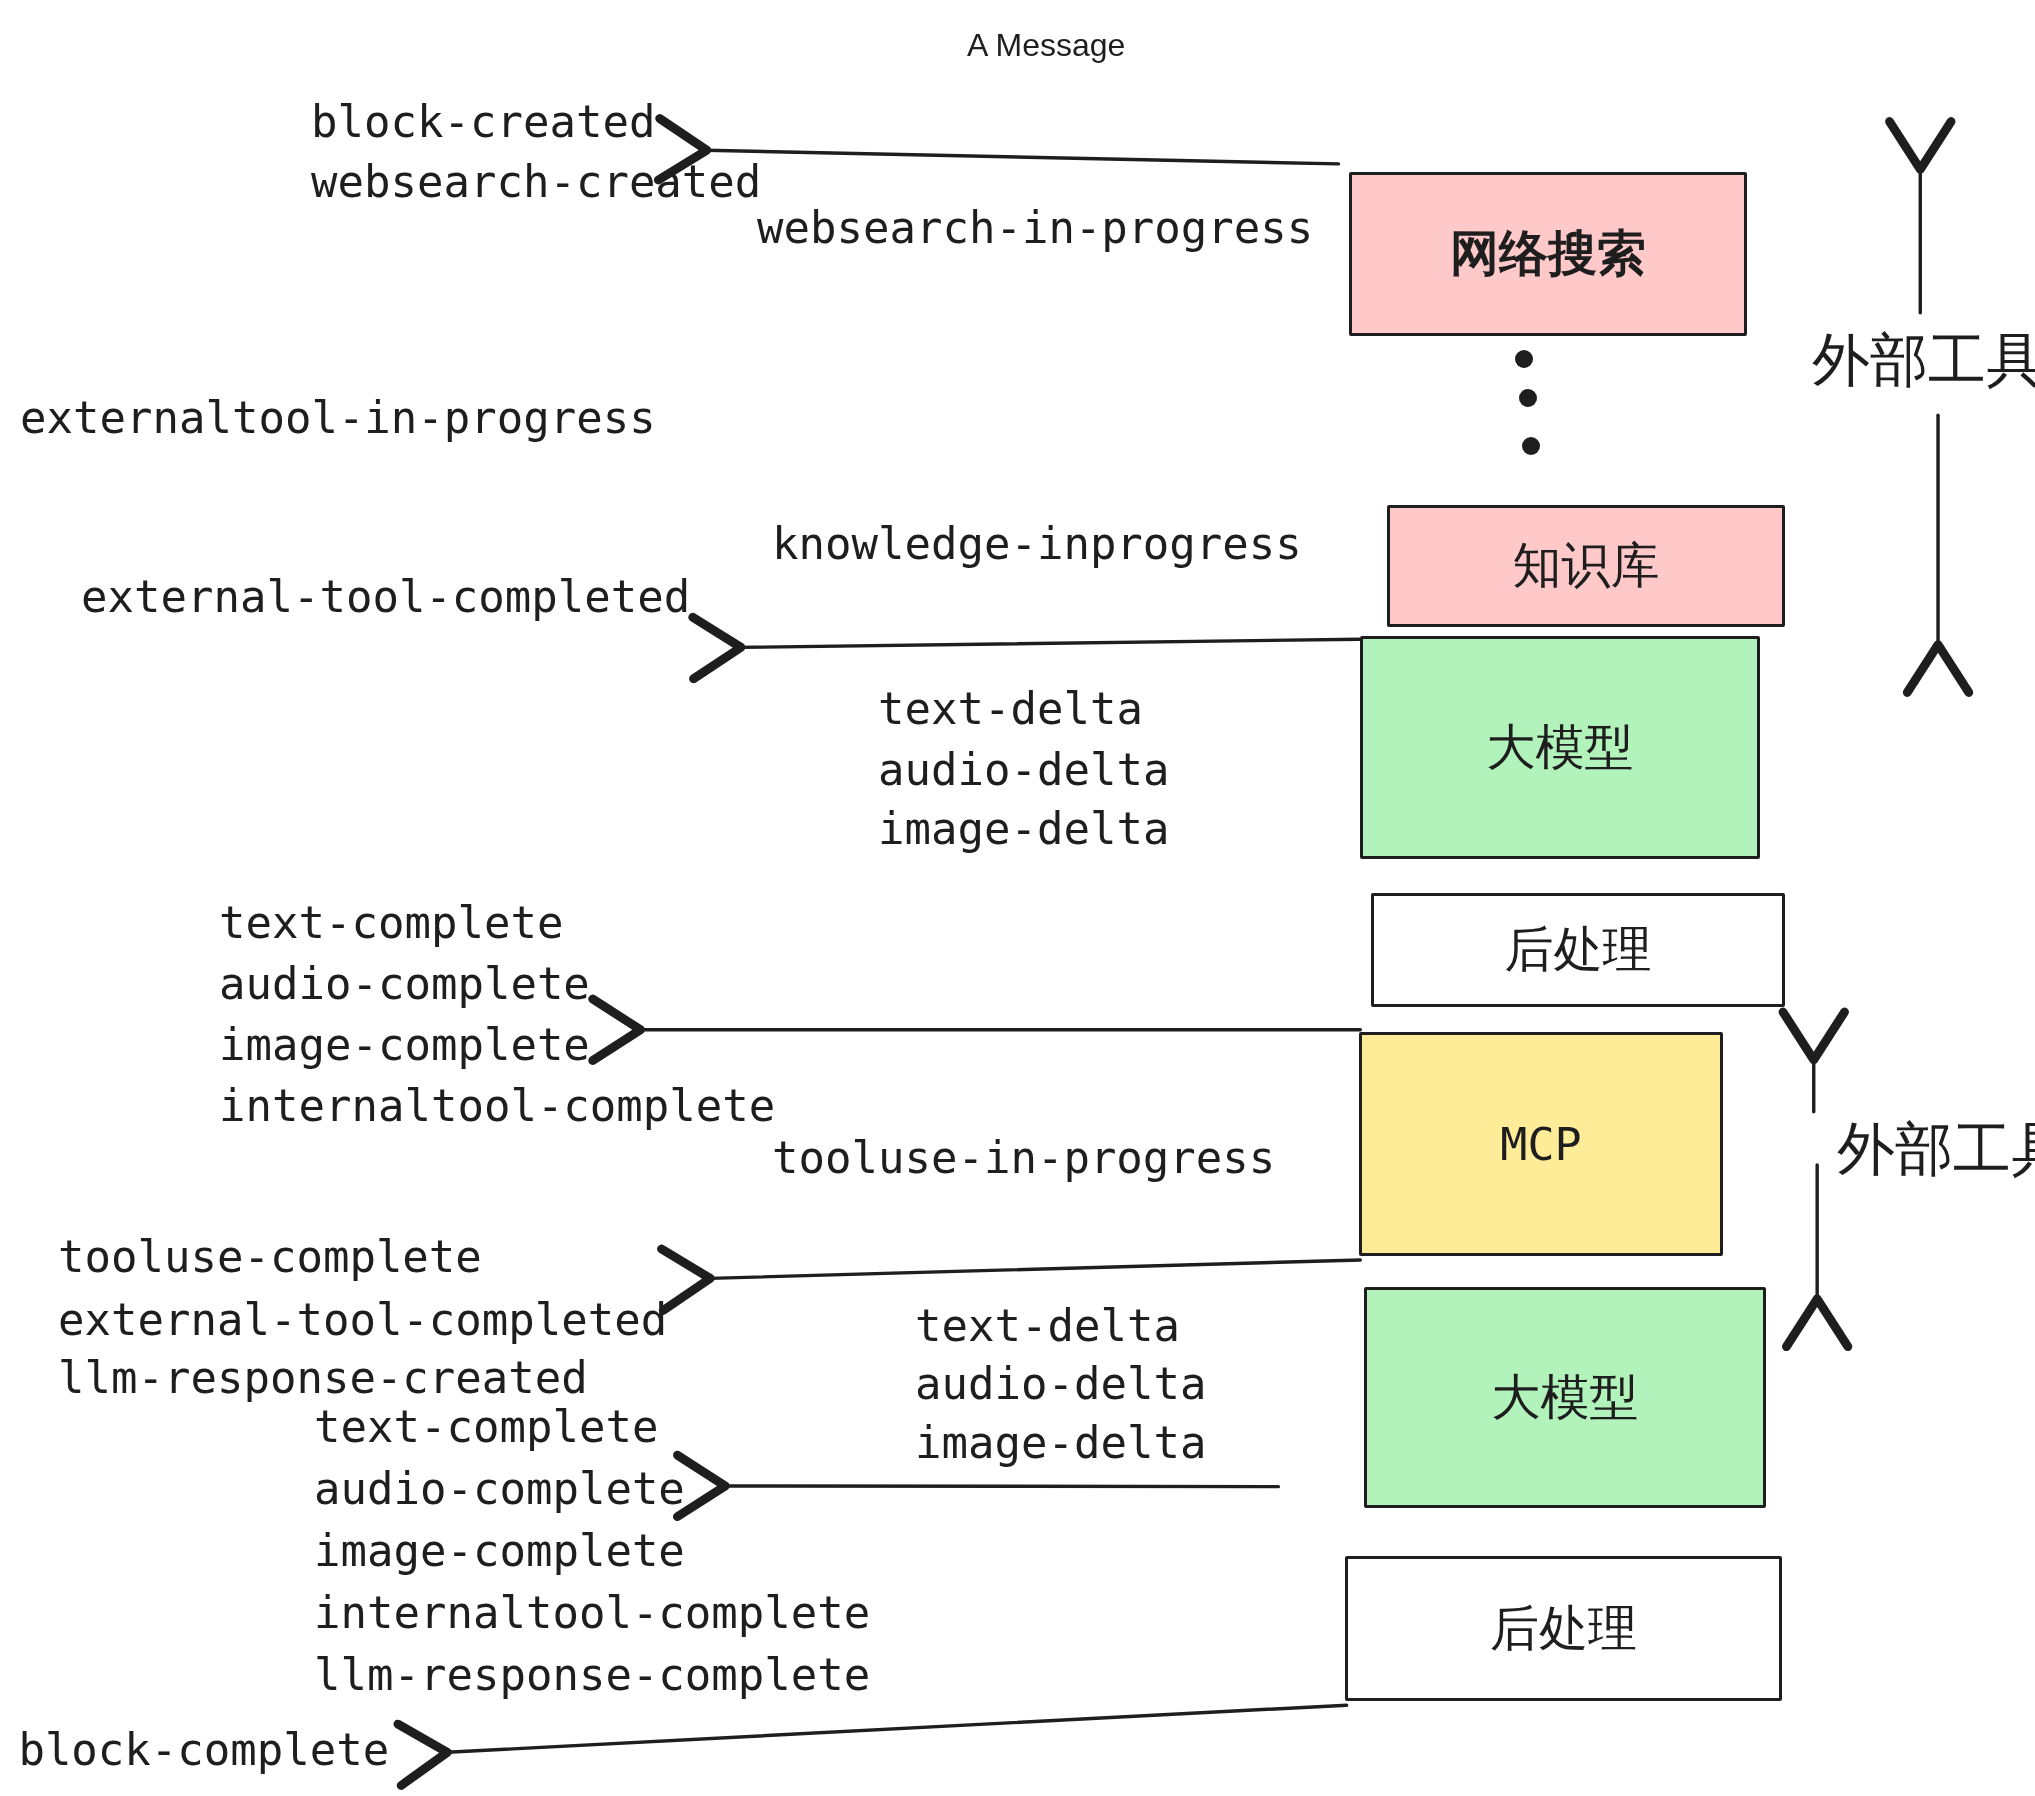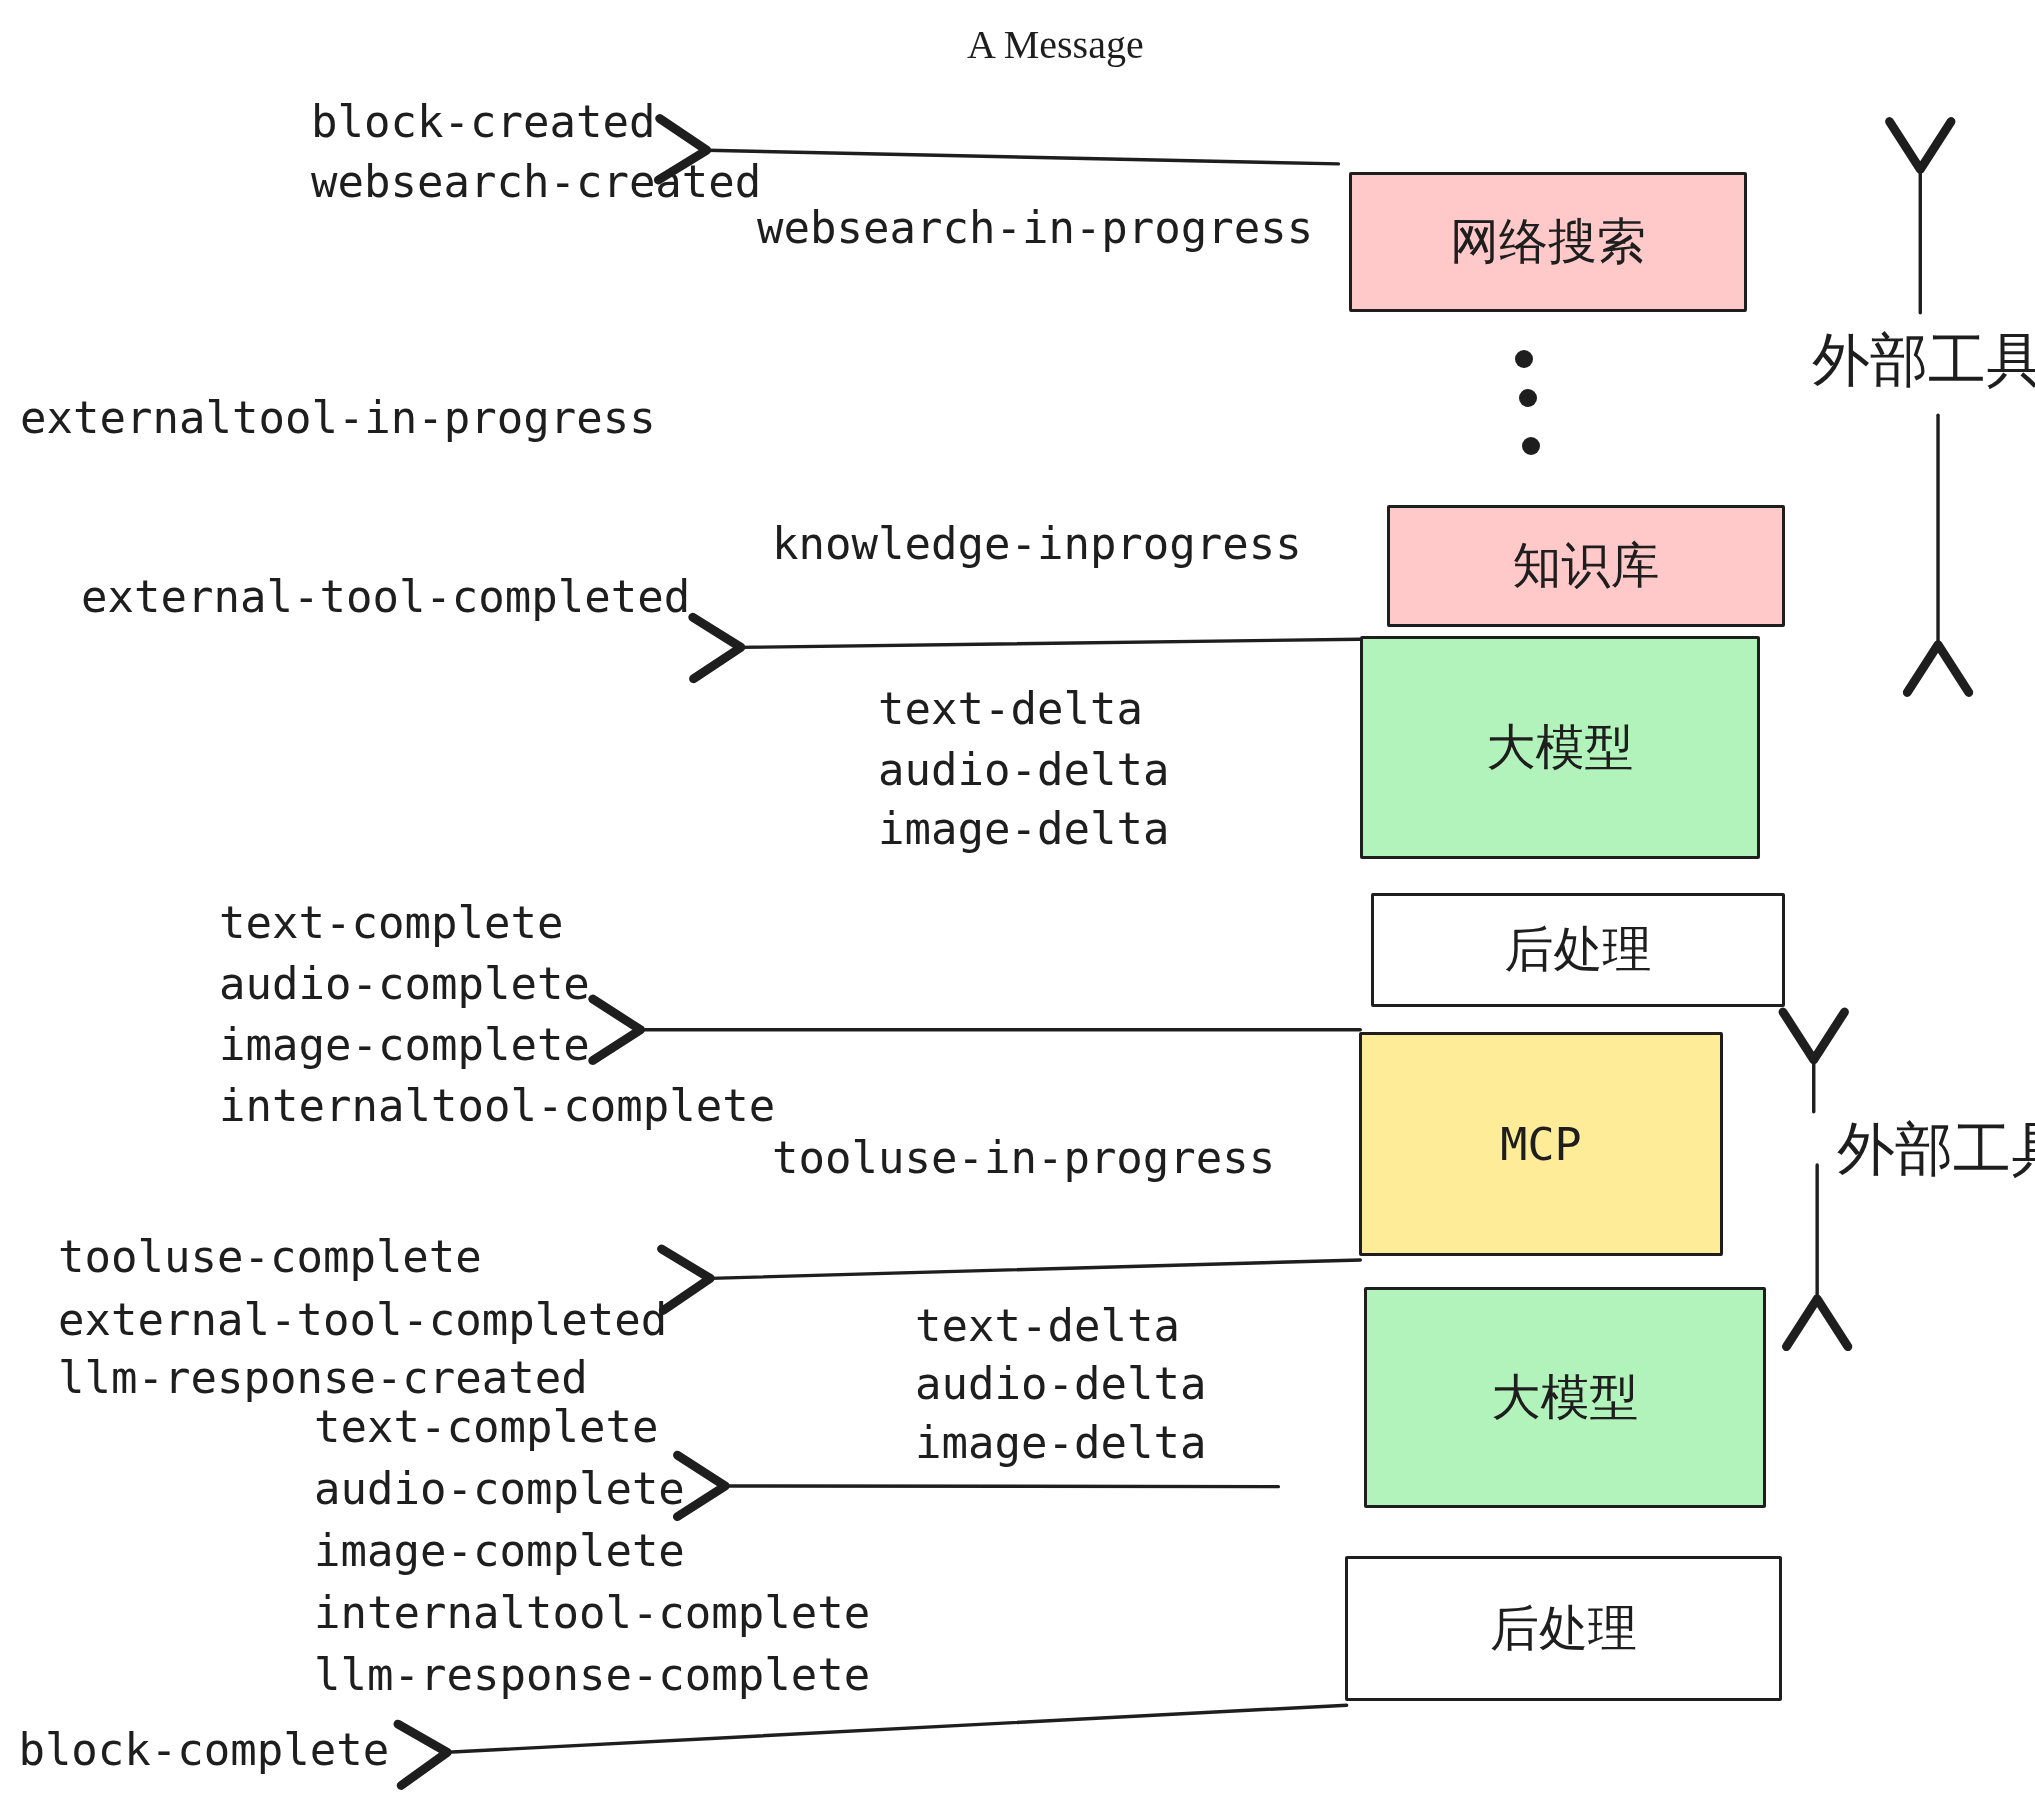--- a/index.html
+++ b/index.html
@@ -1,21 +1,21 @@
 <!DOCTYPE html>
 <html style="font-size:11px"><head>
 <meta charset="utf-8">
 <style>
   html,body{margin:0;padding:0;background:#ffffff;}
   #canvas{position:relative;width:2035px;height:1796px;background:#ffffff;overflow:hidden;
           font-family:"DejaVu Sans Mono", monospace;color:#1e1e1e;}
   .evt{position:absolute;font-size:44px;line-height:52px;white-space:nowrap;
        font-family:"DejaVu Sans Mono", monospace;color:#1e1e1e;}
-  .title{position:absolute;font-size:40px;line-height:52px;white-space:nowrap;
-       font-family:Liberation Serif, serif;color:#1e1e1e;}
+  .title{position:absolute;font-size:32px;line-height:52px;white-space:nowrap;
+       font-family:Liberation Sans, sans-serif;color:#1e1e1e;}
   .box{position:absolute;border:3.4px solid #1e1e1e;border-radius:2px;
        display:flex;align-items:center;justify-content:center;box-sizing:border-box;}
   .box .lbl{font-size:49px;font-family:"Liberation Sans","DejaVu Sans",sans-serif;color:#1e1e1e;}
   .box .lbl-mono{font-size:45px;font-family:"DejaVu Sans Mono",monospace;color:#1e1e1e;}
   .side-lbl{position:absolute;font-size:58px;line-height:55px;white-space:nowrap;
        font-family:"Liberation Sans","DejaVu Sans",sans-serif;color:#1e1e1e;}
   .dot{position:absolute;width:18.4px;height:18.4px;border-radius:50%;background:#1e1e1e;}
   #arrows{position:absolute;left:0;top:0;z-index:1;}
   .layer{position:absolute;left:0;top:0;z-index:2;width:100%;height:100%;pointer-events:none;}
   .layer > *{pointer-events:auto;}
@@ -42,21 +42,21 @@
       <line x1="2838" y1="608" x2="2838" y2="944" marker-end="url(#ah)"></line>
       <line x1="2656" y1="1628" x2="2656" y2="1552" marker-end="url(#ah)"></line>
       <line x1="2661" y1="1706" x2="2661" y2="1902" marker-end="url(#ah)"></line>
     </g>
   </svg>
 
   <div class="layer">
 
     <div class="title" style="left:967px;top:19px;position:absolute;">A Message</div>
 
-    <div class="box" style="left:1349px;top:172px;width:398px;height:140px;background:#ffc9c9;">
+    <div class="box" style="left:1349px;top:172px;width:398px;height:164px;background:#ffc9c9;font-weight:bold;">
       <span class="lbl">网络搜索</span>
     </div>
 
     <div class="box" style="left:1387px;top:505px;width:398px;height:122px;background:#ffc9c9;">
       <span class="lbl">知识库</span>
     </div>
 
     <div class="box" style="left:1360px;top:636px;width:400px;height:223px;background:#b2f2bb;">
       <span class="lbl">大模型</span>
     </div>

